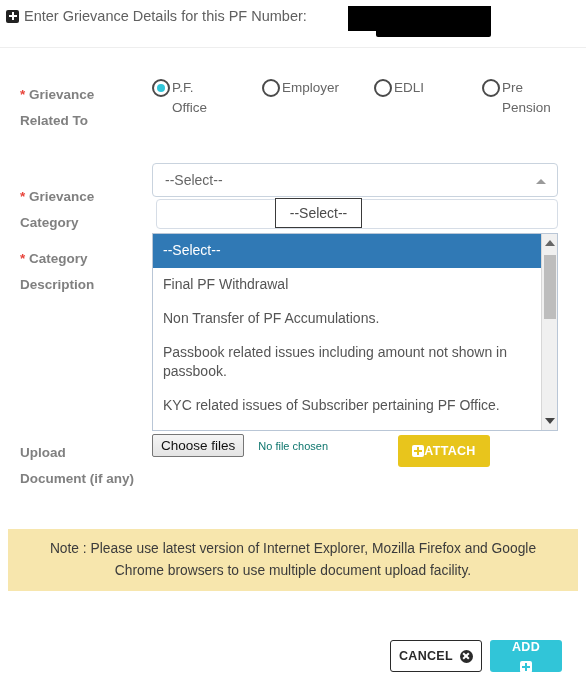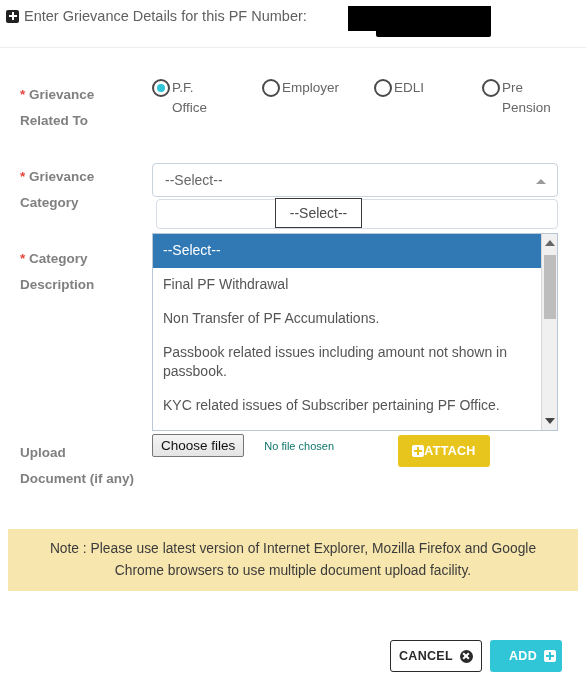--- a/index.html
+++ b/index.html
@@ -230,21 +230,21 @@
     width: 12px; height: 64px;
     background: #bdbdbd;
   }
 
   
   .file-row {
     position: absolute;
     left: 152px; top: 434px;
     display: flex;
     align-items: center;
-    gap: 20px;
+    gap: 14px;
     z-index: 5;
   }
   .choose-btn {
     border: 1px solid #767676;
     background: linear-gradient(#f5f5f5, #e4e4e4);
     border-radius: 2px;
     font-family: "Liberation Sans", sans-serif;
     font-size: 13.5px;
     color: #111111;
     padding: 2px 8px;
@@ -322,22 +322,23 @@
     background: #31c5d8;
     border: 0;
     border-radius: 3px;
     color: #ffffff;
     font-family: "Liberation Sans", sans-serif;
     font-size: 12.5px;
     font-weight: bold;
     letter-spacing: 0.3px;
     display: flex;
     align-items: center;
-    justify-content: flex-end;
+    justify-content: center;
     gap: 7px;
+    flex-direction: column;
   }
   .x-circle {
     width: 13px; height: 13px;
     border-radius: 50%;
     background: #2a2a2a;
     position: relative;
     flex: none;
   }
   .x-circle::before, .x-circle::after {
     content: "";
@@ -377,21 +378,21 @@
   <div class="radio-opt" style="left:222px;">
     <span class="radio-circle"></span>
     <span class="radio-label" style="max-width:none;white-space:nowrap;text-align:center;">EDLI</span>
   </div>
   <div class="radio-opt" style="left:330px;">
     <span class="radio-circle"></span>
     <span class="radio-label">Pre Pension</span>
   </div>
 </div>
 
-<div class="label" style="top:164px;">
+<div class="label" style="top:184px;">
   <span class="star">*</span>
   <span>Grievance Category</span>
 </div>
 
 <div class="combo">
   <span class="combo-text">--Select--</span>
   <span class="caret-up"></span>
 </div>
 
 <div class="search-wrap">

